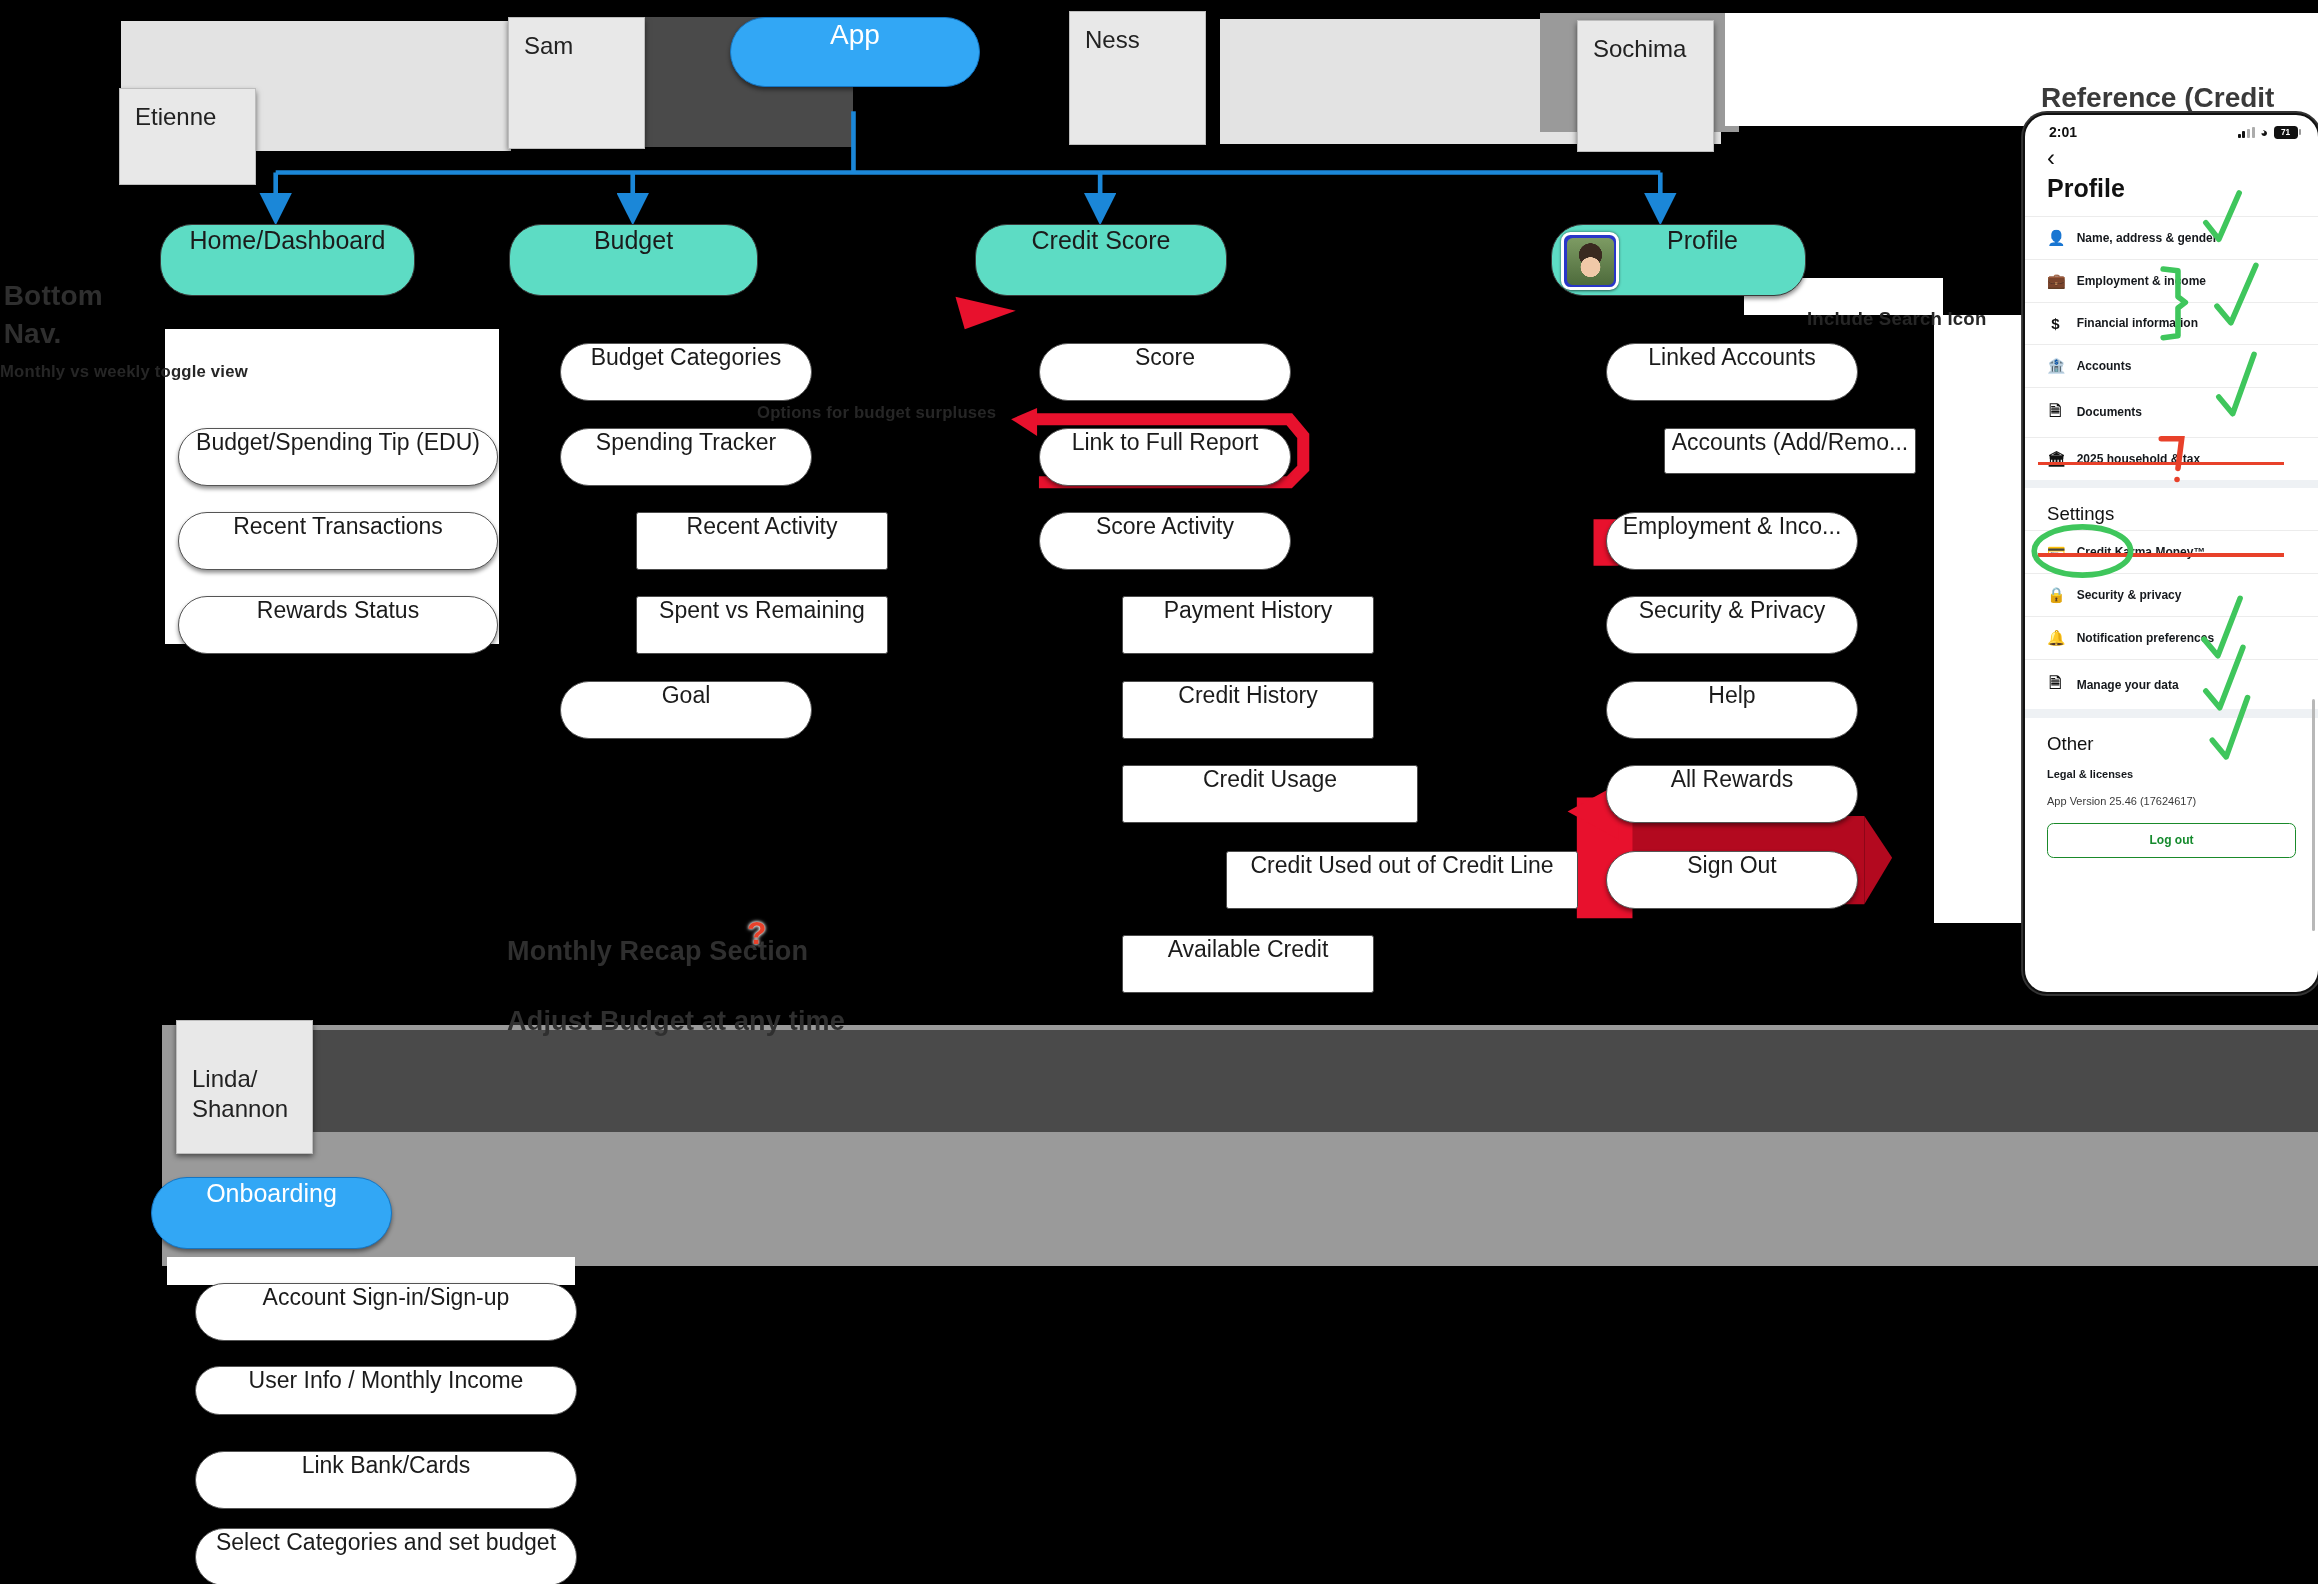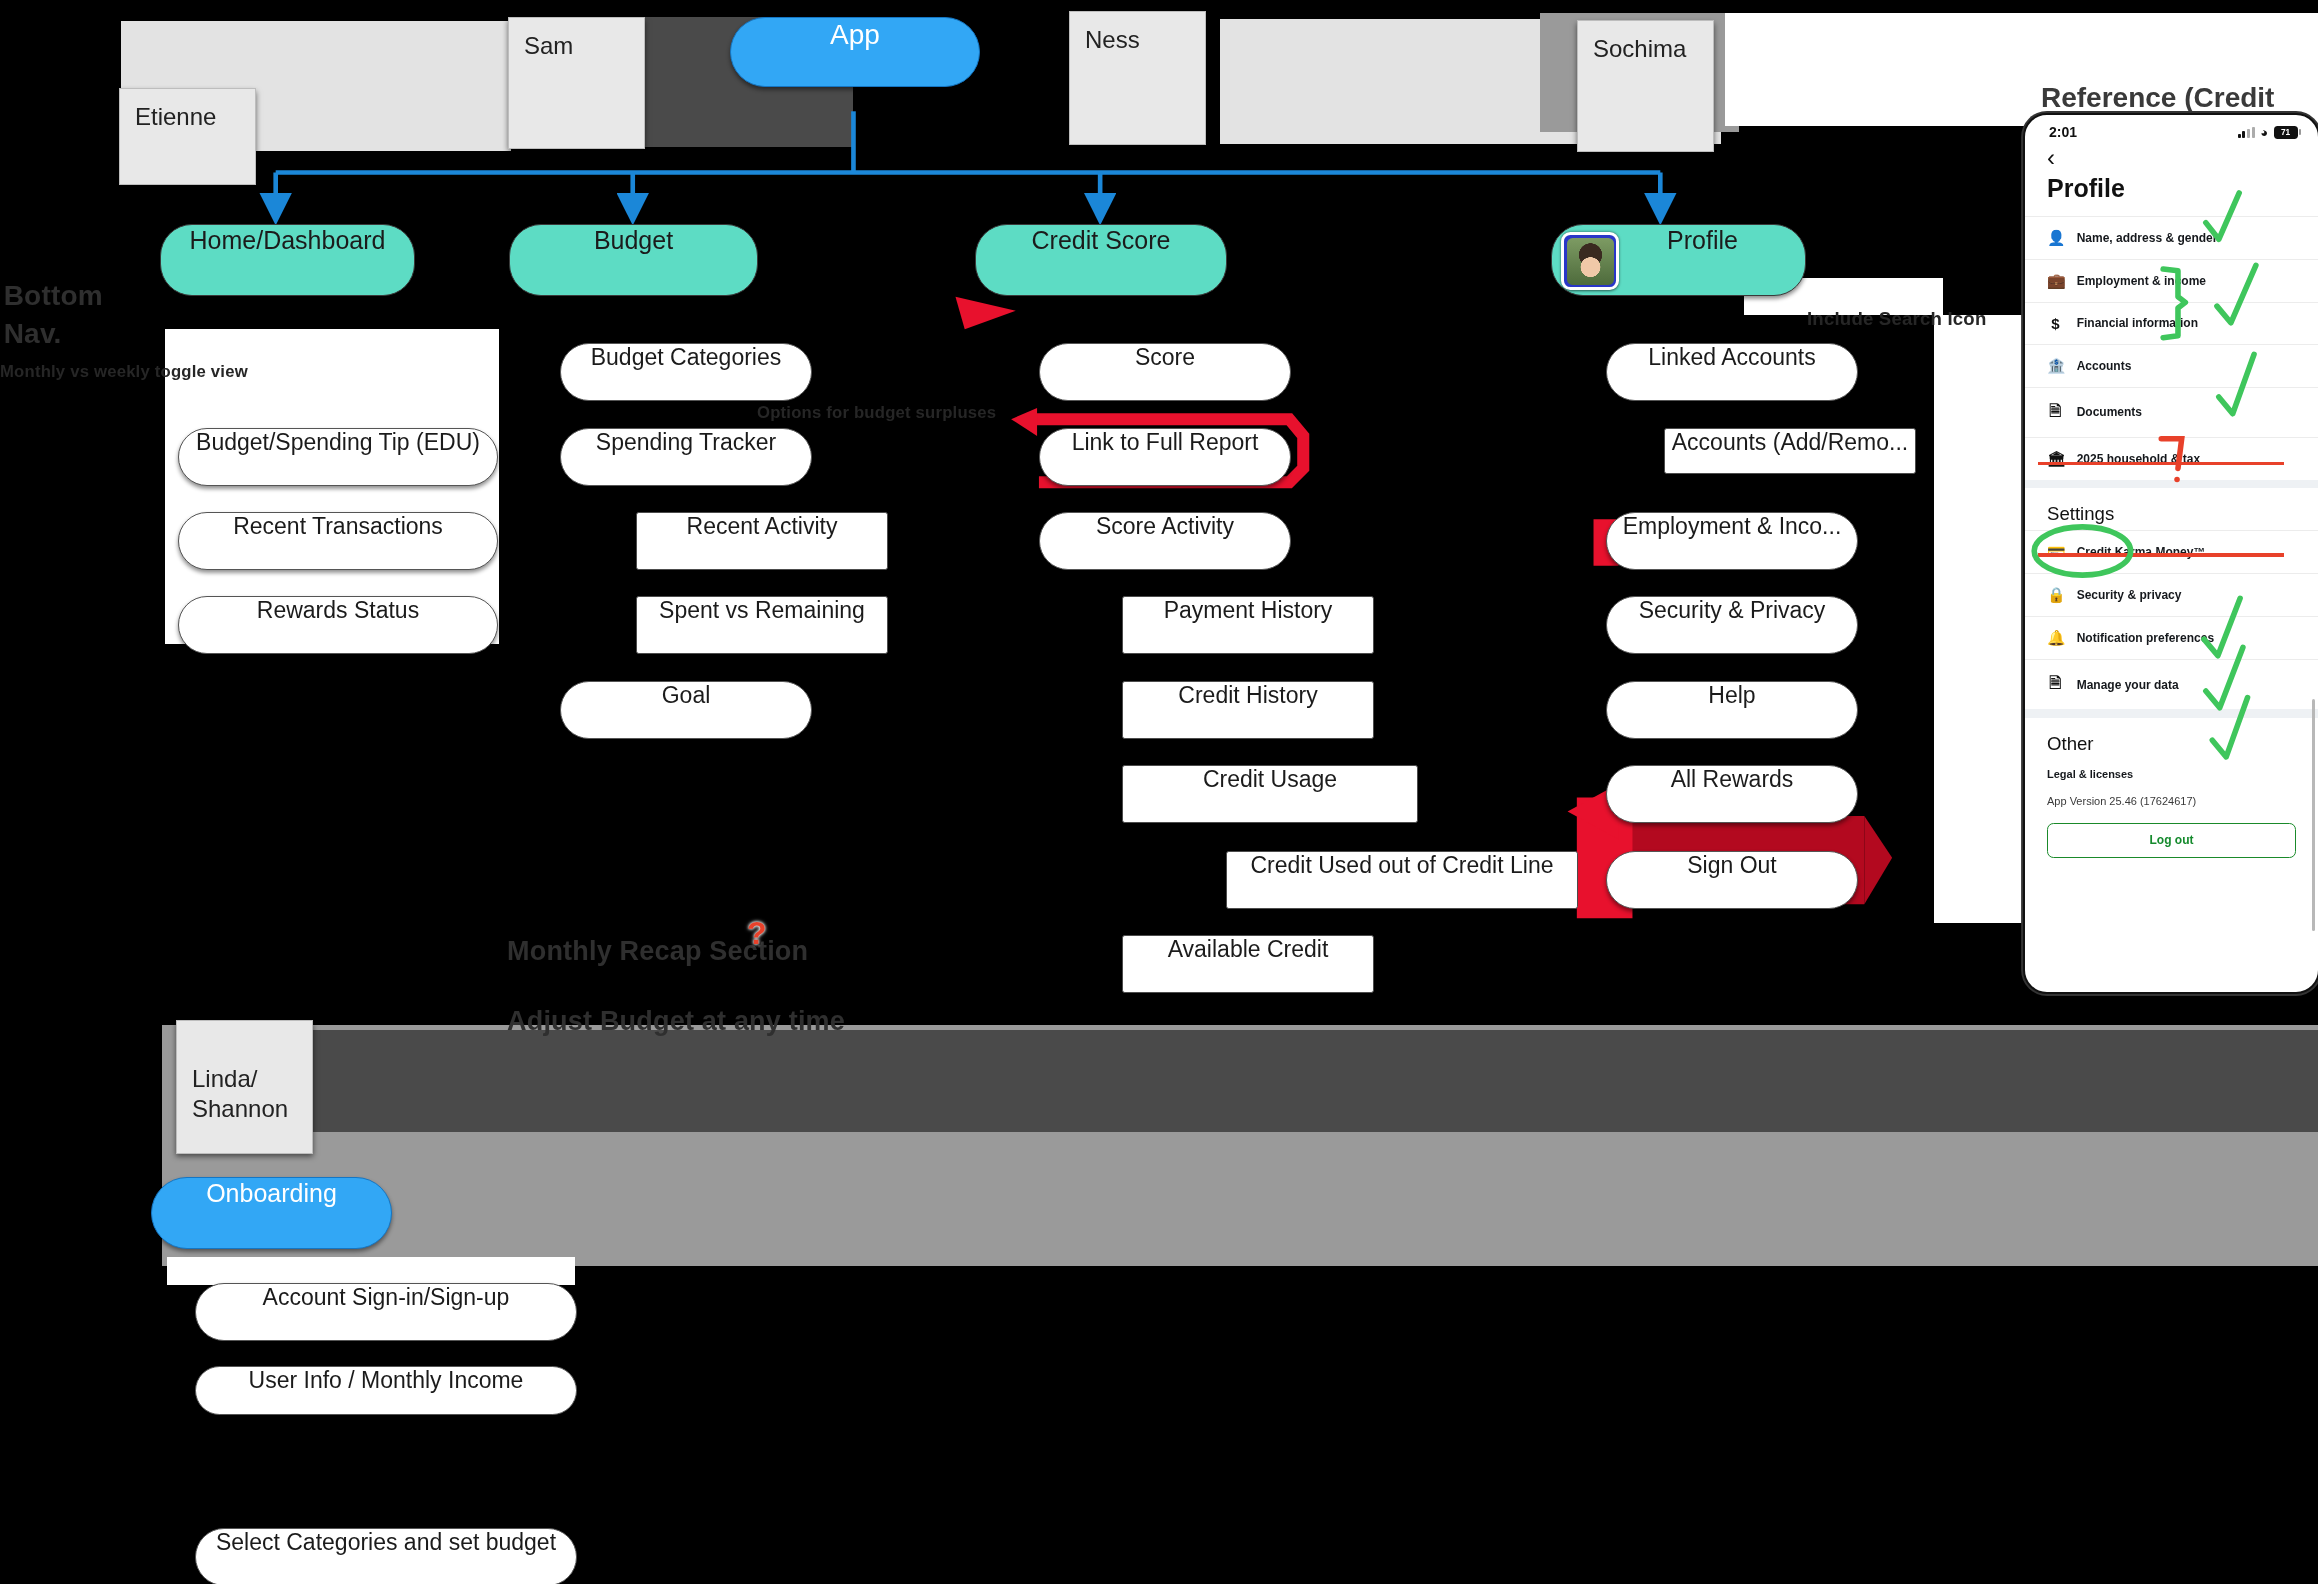--- a/index.html
+++ b/index.html
@@ -257,20 +257,23 @@
 
   <div class="node blue" style="left:151px;top:1177px;width:241px;height:72px;font-size:25px;">
     <span>Onboarding</span>
   </div>
   <div class="node" style="left:195px;top:1283px;width:382px;height:58px;">
     <span>Account Sign-in/Sign-up</span>
     </div>
   <div class="node" style="left:195px;top:1366px;width:382px;height:49px;">
     <span>User Info / Monthly Income</span>
     </div>
+  <div class="node" style="left:195px;top:1451px;width:382px;height:58px;">
+    <span>Link Bank/Cards</span>
+    </div>
   <div class="node" style="left:195px;top:1528px;width:382px;height:58px;">
     <span>Select Categories and set budget</span>
     </div>
 
   <div class="ghost" style="left:3.7px;top:239px;font-size:28px;white-space:pre-line;line-height:1.35;">
     <span>Bottom
 Nav.</span>
   </div>
   <div class="ghost dim" style="left:0px;top:362px;font-size:16.7px;">
     <span>Monthly vs weekly toggle view</span>

